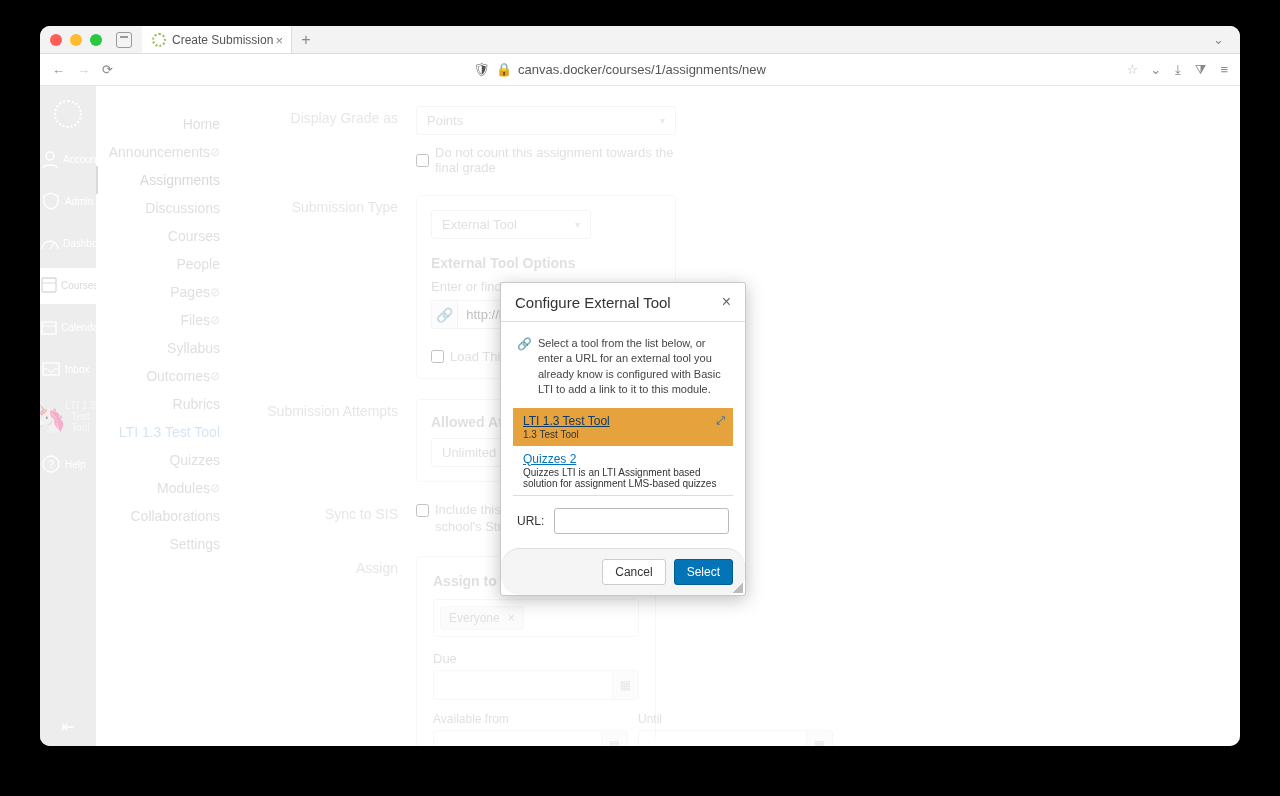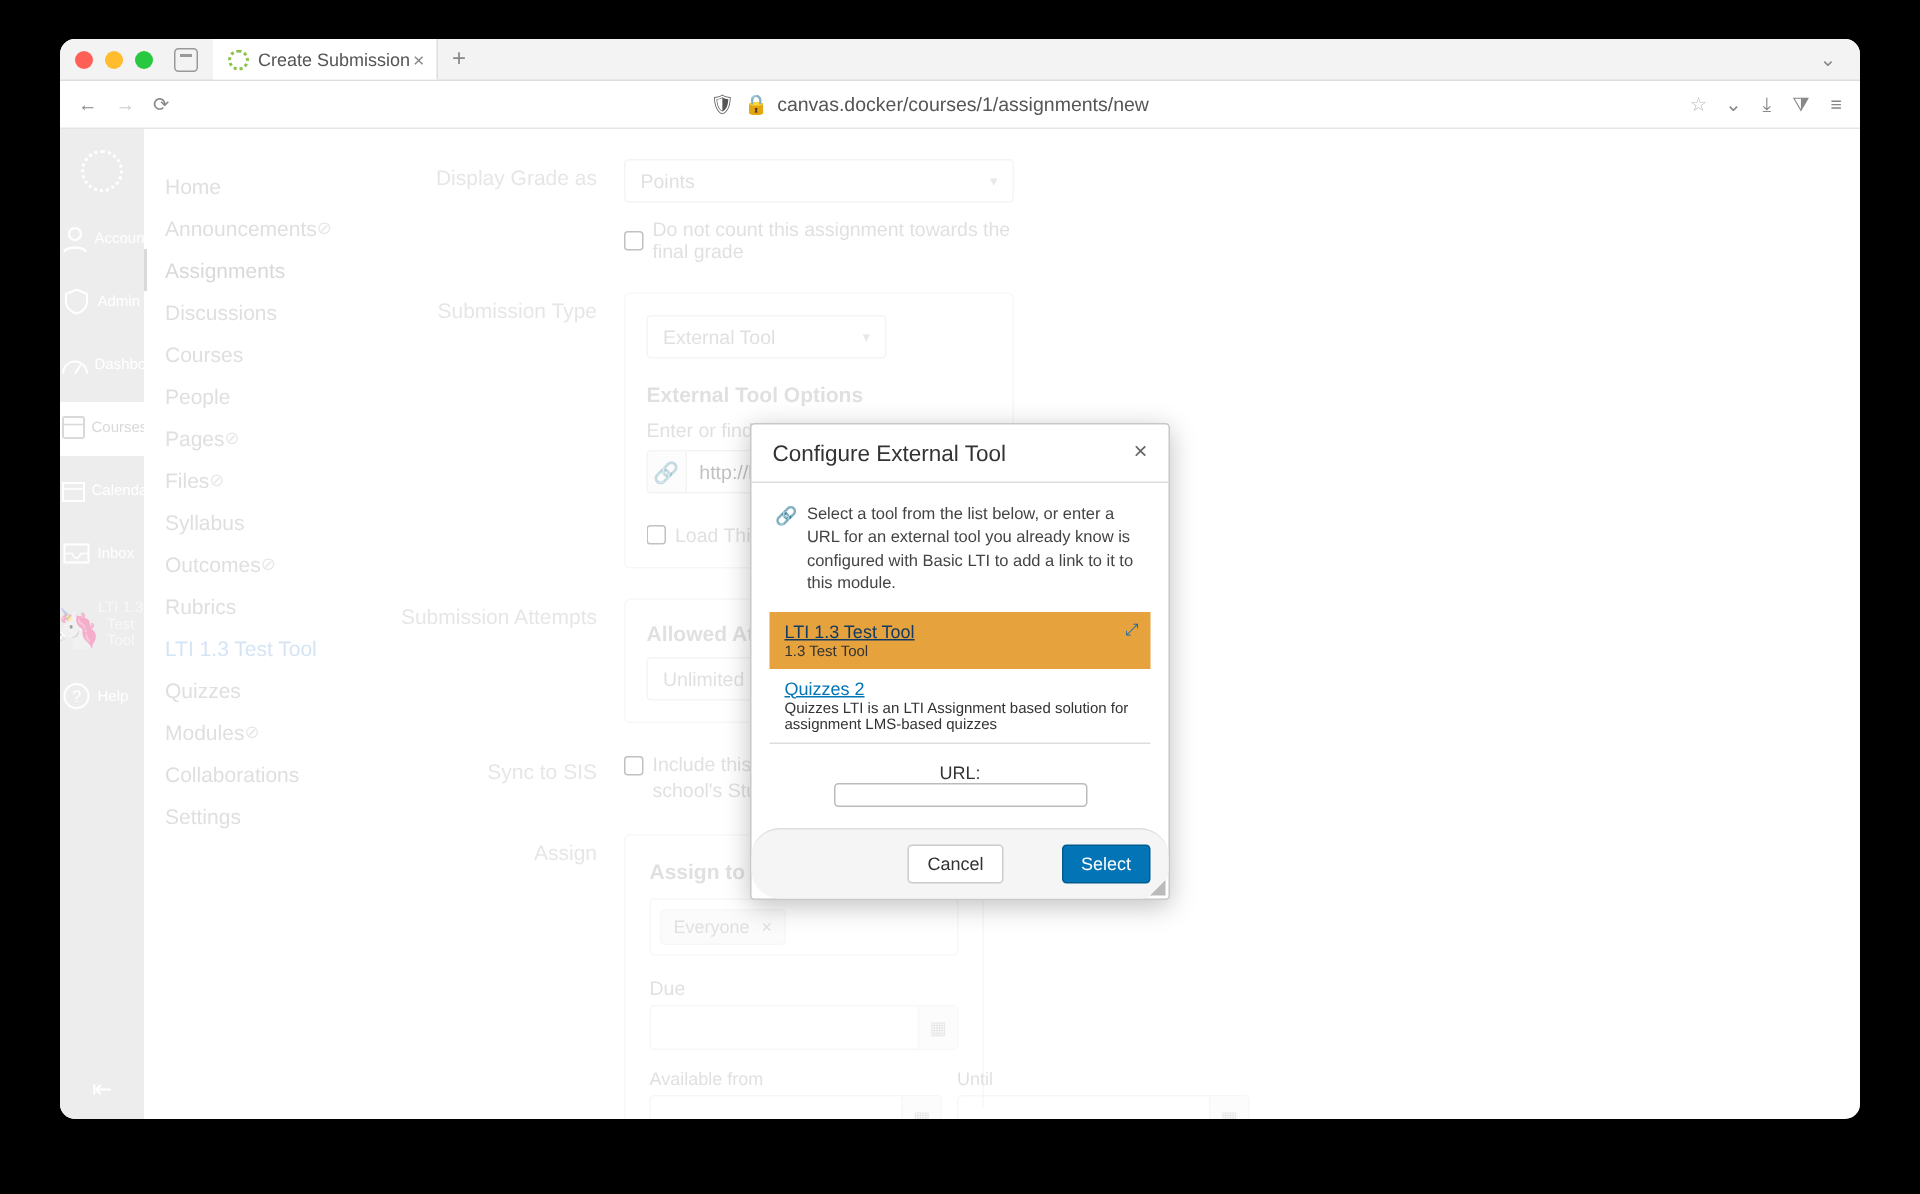--- a/index.html
+++ b/index.html
@@ -29,21 +29,21 @@
   .global-nav { width:56px; background:#d8d8d8; display:flex; flex-direction:column; align-items:center; padding-top:10px; color:#fff; font-size:10px; gap:6px; }
   .global-nav .item { width:56px; padding:6px 0 8px; display:flex; flex-direction:row; align-items:center; gap:3px; cursor:pointer; }
   .global-nav .item.active { background:#fff; color:#aaa; }
   .global-nav .icon { width:22px; height:22px; display:flex; align-items:center; justify-content:center; }
   .global-nav .label { font-size:10px; text-align:center; line-height:1.1; }
   .global-nav .logo { width:28px; height:28px; border:2px dotted #fff; border-radius:50%; margin:4px 0 8px;}
   .global-nav .unicorn { font-size:26px; color:#bbb; margin-top:6px;}
   .global-nav .bottom { margin-top:auto; margin-bottom:10px; color:#fff; font-size:16px;}
   
   .course-nav { width:130px; background:#fff; border-right:0; padding:24px 6px 0 14px; font-size:14px; }
-  .course-nav a { display:flex; align-items:center; justify-content:flex-start; color:#b8b8b8; text-decoration:none; padding:6px 0; }
+  .course-nav a { display:flex; align-items:center; justify-content:flex-end; color:#b8b8b8; text-decoration:none; padding:6px 0; }
   .course-nav a.active { color:#aaa; border-left:2px solid #aaa; margin-left:-14px; padding-left:12px; }
   .course-nav .hidden-icon { font-size:12px; color:#ccc;}
   
   .content { flex:1; padding:0 20px 40px 20px; overflow:hidden; position:relative; }
   .form-row { display:flex; margin-top:20px; }
   .form-label { width:170px; text-align:right; padding-right:18px; color:#c8c8c8; font-size:14px; padding-top:4px;}
   .form-field { flex:1; max-width:260px; color:#bbb; font-size:14px; }
   .select-box, .text-input { border:1px solid #e6e6e6; border-radius:3px; padding:6px 10px; font-size:13px; color:#bbb; background:#fff; width:100%; display:flex; align-items:center; justify-content:space-between;}
   .select-box .chev { color:#ccc; font-size:10px;}
   .checkbox-row { display:flex; align-items:center; gap:6px; font-size:13px; color:#bbb; margin-top:10px;}
@@ -53,40 +53,40 @@
   .url-input-row .link-icon { width:30px; background:#f8f8f8; border-right:1px solid #e6e6e6; display:flex; align-items:center; justify-content:center; color:#ccc;}
   .url-input-row input { border:none; padding:6px 8px; font-size:13px; color:#bbb; width:100%; outline:none;}
   .assign-box { border:1px solid #eee; border-radius:4px; padding:16px; max-width:240px; }
   .tag { display:inline-flex; align-items:center; gap:8px; background:#f6f6f6; border:1px solid #eee; border-radius:3px; padding:4px 8px; font-size:12px; color:#bbb;}
   .date-input { display:flex; border:1px solid #eee; border-radius:3px; height:30px; align-items:center;}
   .date-input input { border:none; flex:1; padding:0 6px; font-size:12px; outline:none;}
   .date-input .cal { width:26px; background:#f8f8f8; border-left:1px solid #eee; height:100%; display:flex; align-items:center; justify-content:center; color:#ccc; font-size:12px;}
   
   .overlay { position:absolute; inset:0; background:rgba(255,255,255,0.55); }
   
-  .modal { position:absolute; top:196px; left:460px; width:280px; background:#fff; border:1px solid #c8c8c8; border-radius:3px; box-shadow:0 4px 18px rgba(0,0,0,0.25); font-size:12px; color:#333; }
+  .modal { position:absolute; top:196px; left:460px; width:246px; background:#fff; border:1px solid #c8c8c8; border-radius:3px; box-shadow:0 4px 18px rgba(0,0,0,0.25); font-size:12px; color:#333; }
   .modal-header { padding:10px 14px; border-bottom:1px solid #ddd; display:flex; justify-content:space-between; align-items:center;}
   .modal-header h3 { font-size:15px; font-weight:500; color:#333;}
   .modal-header .close { cursor:pointer; color:#666; font-size:16px;}
   .modal-body { padding:14px 16px 10px; }
   .modal-body .hint { display:flex; gap:6px; font-size:11px; color:#444; line-height:1.4; margin-bottom:10px;}
   .modal-body .hint .link-icon2 { color:#555; font-size:12px; flex-shrink:0;}
   .tool-list { border-bottom:1px solid #ddd; margin:0 -4px 12px; }
   .tool-item { padding:6px 10px; cursor:pointer; position:relative;}
   .tool-item.selected { background:#e6a23c; }
   .tool-item .name { color:#0374b5; font-size:12px; text-decoration:underline;}
   .tool-item.selected .name { color:#133b62;}
   .tool-item .desc { font-size:10px; color:#333; margin-top:1px;}
   .tool-item .expand { position:absolute; right:8px; top:6px; color:#1968a8; font-size:11px;}
-  .url-row { display:flex; align-items:center; margin-bottom:4px;flex-direction:column;}
+  .url-row { display:flex; align-items:center; gap:10px; margin-bottom:4px;}
   .url-row label { font-size:12px; color:#333;}
   .url-row input { flex:1; border:1px solid #bbb; border-radius:3px; height:26px; padding:0 6px; font-size:12px;}
   .modal-footer { background:#f5f5f5; border-top:1px solid #ddd; padding:10px 12px; display:flex; justify-content:flex-end; gap:8px; position:relative;border-radius:19px;}
   .btn { padding:5px 12px; font-size:12px; border-radius:3px; cursor:pointer; border:1px solid #ccc; background:#fff; color:#333;}
-  .btn.primary { background:#0374b5; border-color:#025d92; color:#fff;margin-left:31px;}
+  .btn.primary { background:#0374b5; border-color:#025d92; color:#fff;}
   .resize-handle { position:absolute; right:2px; bottom:2px; width:10px; height:10px; background:linear-gradient(135deg, transparent 50%, #bbb 50%);}
   svg { display:block; }
 </style>
 </head>
 <body>
 
 <div class="mac-window">
 
   <div class="titlebar">
     <div class="traffic">

